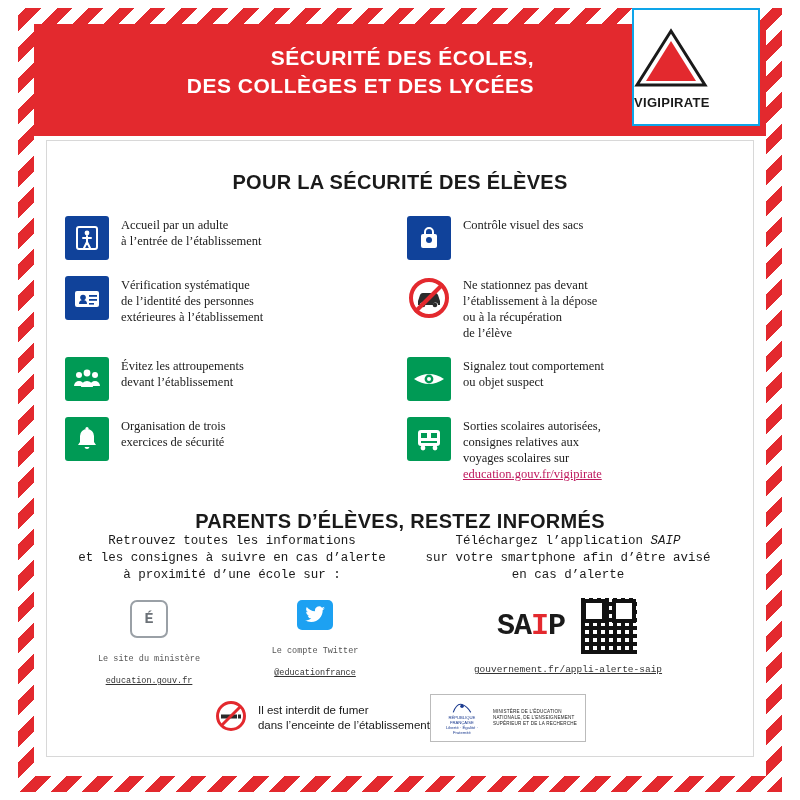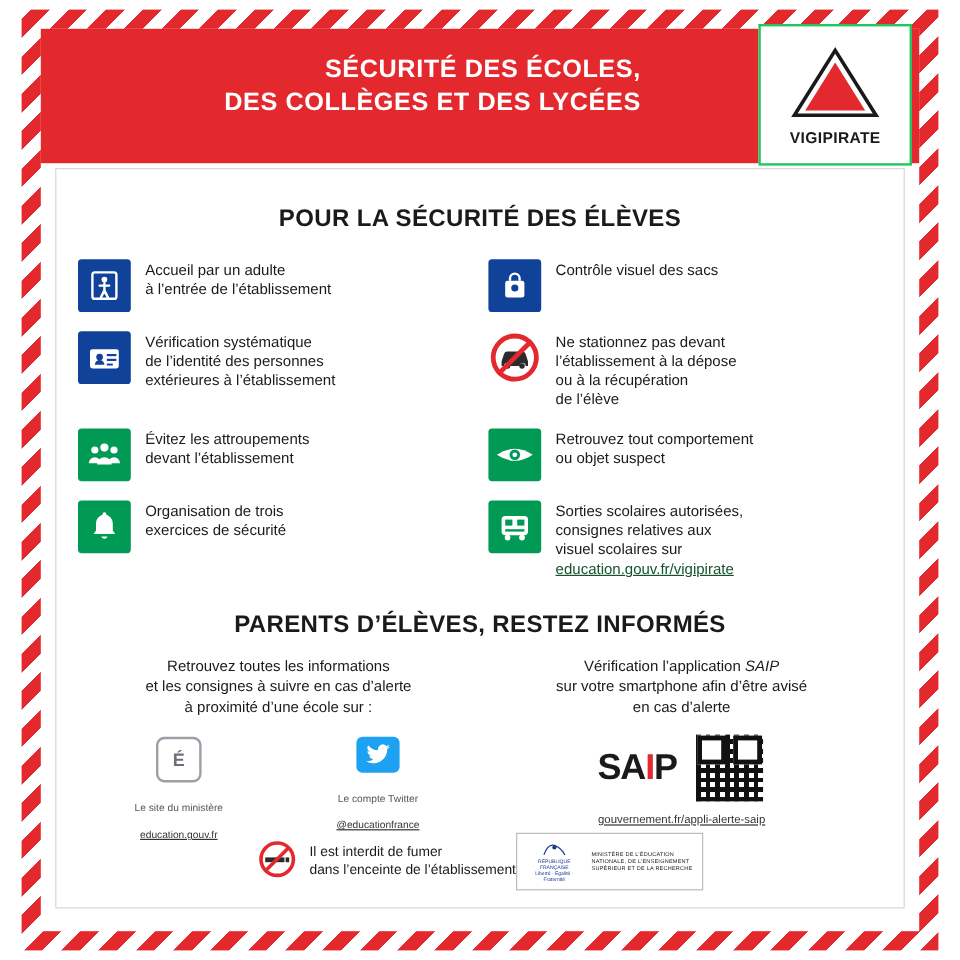--- a/index.html
+++ b/index.html
@@ -65,29 +65,28 @@
     font-size: 21px;
     line-height: 28px;
     letter-spacing: 0.5px;
     text-align: right;
     text-transform: uppercase;
   }
   
   .vigipirate {
     position: absolute;
     right: 40px;
-    top: 20px;
+    top: 8px;
     width: 128px;
     height: 118px;
     background: #ffffff;
-    border: 2px solid #22c55e;
+    border: 2px solid #0ea5e9;
     box-sizing: border-box;
     display: flex;
     flex-direction: column;
-    align-items: center;
     justify-content: center;
   }
   .vigipirate .tri {
     margin-top: 2px;
   }
   .vigipirate .vg-label {
     font-size: 13px;
     font-weight: bold;
     color: #1a1a1a;
     letter-spacing: 0.3px;
@@ -139,33 +138,35 @@
   }
   .icon-blue { background: #10429a; }
   .icon-green { background: #009a55; }
   .icon-plain { background: transparent; }
   .item-text {
     font-size: 12.5px;
     line-height: 16px;
     color: #1a1a1a;
     padding-top: 1px;
     white-space: pre-line;
-  }
-  .item-text .link { color: #14532d; text-decoration: underline; }
+    font-family: Liberation Serif, serif;
+  }
+  .item-text .link { color: #be185d; text-decoration: underline; }
 
   #parents-heading {
     margin-top: 28px;
     font-size: 20px;
   }
   .parents {
     display: grid;
     grid-template-columns: 1fr 1fr;
-    margin-top: 14px;
+    margin-top: 0;
     padding: 0 26px;
     column-gap: 18px;
+    font-family: Liberation Mono, monospace;
   }
   .parents-col { text-align: center; }
   .parents-col p.lead {
     font-size: 12.5px;
     line-height: 17px;
     color: #1a1a1a;
     margin: 0;
     white-space: pre-line;
   }
   .parents-col p.lead em { font-style: italic; }
@@ -391,21 +392,21 @@
       </div>
 
       <div class="item">
         <div class="icon-box icon-green">
           <svg width="34" height="24" viewBox="0 0 34 24">
             <path d="M2 12 q15 -10 30 0 q-15 10 -30 0 z" fill="#fff"></path>
             <circle cx="17" cy="12" r="4.4" fill="#009a55"></circle>
             <circle cx="17" cy="12" r="2" fill="#fff"></circle>
           </svg>
         </div>
-        <div class="item-text">Retrouvez tout comportement
+        <div class="item-text">Signalez tout comportement
 ou objet suspect</div>
       </div>
 
       <div class="item">
         <div class="icon-box icon-green">
           <svg width="28" height="28" viewBox="0 0 28 28">
             <path d="M14 4 a7 7 0 0 1 7 7 v6 l2 3 h-18 l2 -3 v-6 a7 7 0 0 1 7 -7 z" fill="#fff"></path>
             <circle cx="14" cy="3.5" r="1.6" fill="#fff"></circle>
             <path d="M11.5 22 a2.6 2.6 0 0 0 5 0 z" fill="#fff"></path>
           </svg>
@@ -420,21 +421,21 @@
             <rect x="4" y="5" width="22" height="16" rx="3" fill="#fff"></rect>
             <rect x="7" y="8" width="6" height="5" fill="#009a55"></rect>
             <rect x="17" y="8" width="6" height="5" fill="#009a55"></rect>
             <rect x="7" y="16" width="16" height="2" fill="#009a55"></rect>
             <circle cx="9" cy="23" r="2.4" fill="#fff"></circle>
             <circle cx="21" cy="23" r="2.4" fill="#fff"></circle>
           </svg>
         </div>
         <div class="item-text"><span>Sorties scolaires autorisées,
 consignes relatives aux
-visuel scolaires sur</span>
+voyages scolaires sur</span>
 <a class="link" href="#">education.gouv.fr/vigipirate</a></div>
       </div>
 
     </div>
 
     <div class="section-title" id="parents-heading">Parents d’élèves, restez informés</div>
 
     <div class="parents">
 
       <div class="parents-col">
@@ -462,21 +463,21 @@
             <div class="logo-caption">
               <span>Le compte Twitter</span><br>
               <span class="u">@educationfrance</span>
             </div>
           </div>
 
         </div>
       </div>
 
       <div class="parents-col">
-        <p class="lead"><span>Vérification l’application </span><em>SAIP</em><span>
+        <p class="lead"><span>Téléchargez l’application </span><em>SAIP</em><span>
 sur votre smartphone afin d’être avisé
 en cas d’alerte</span></p>
 
         <div class="saip-row">
           <div class="saip-word"><span>SA</span><span class="drop">I</span><span>P</span></div>
           <div class="qr"></div>
         </div>
 
         <div class="saip-caption">gouvernement.fr/appli-alerte-saip</div>
       </div>

